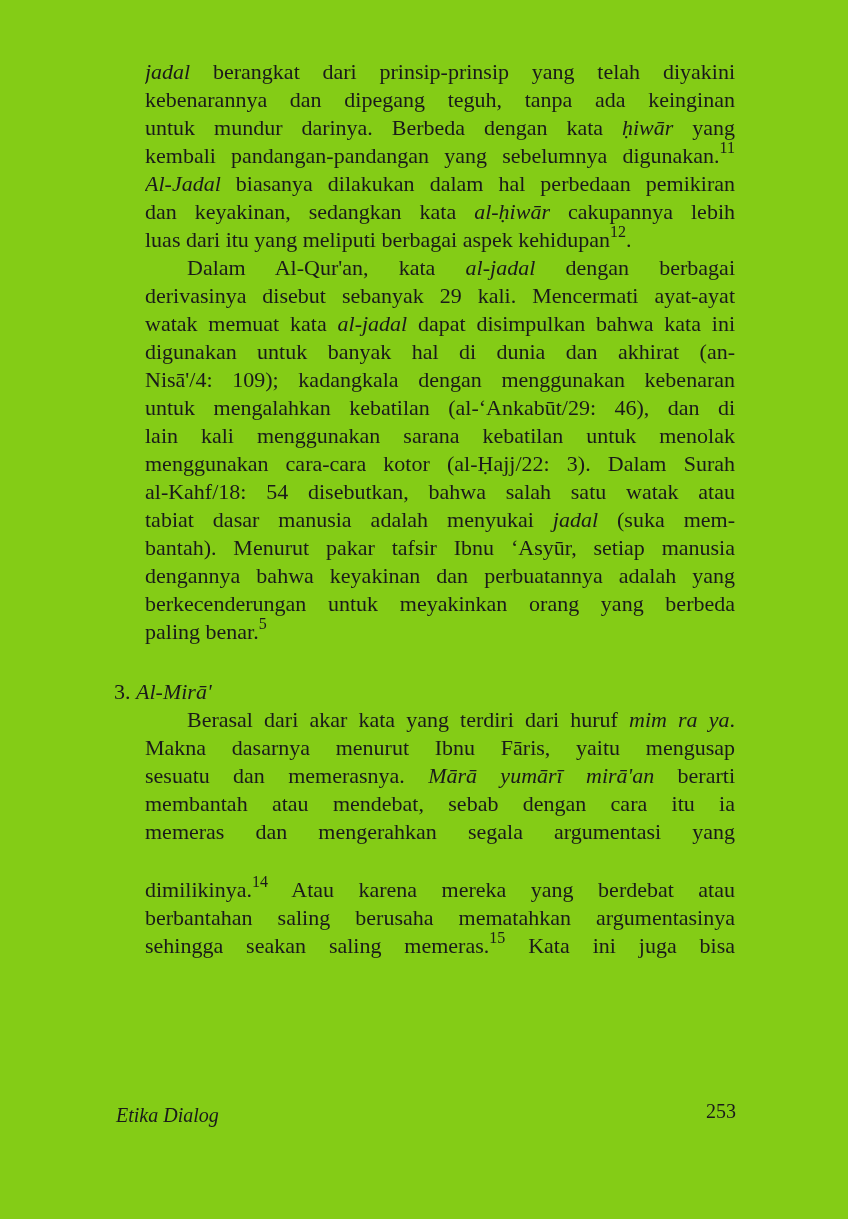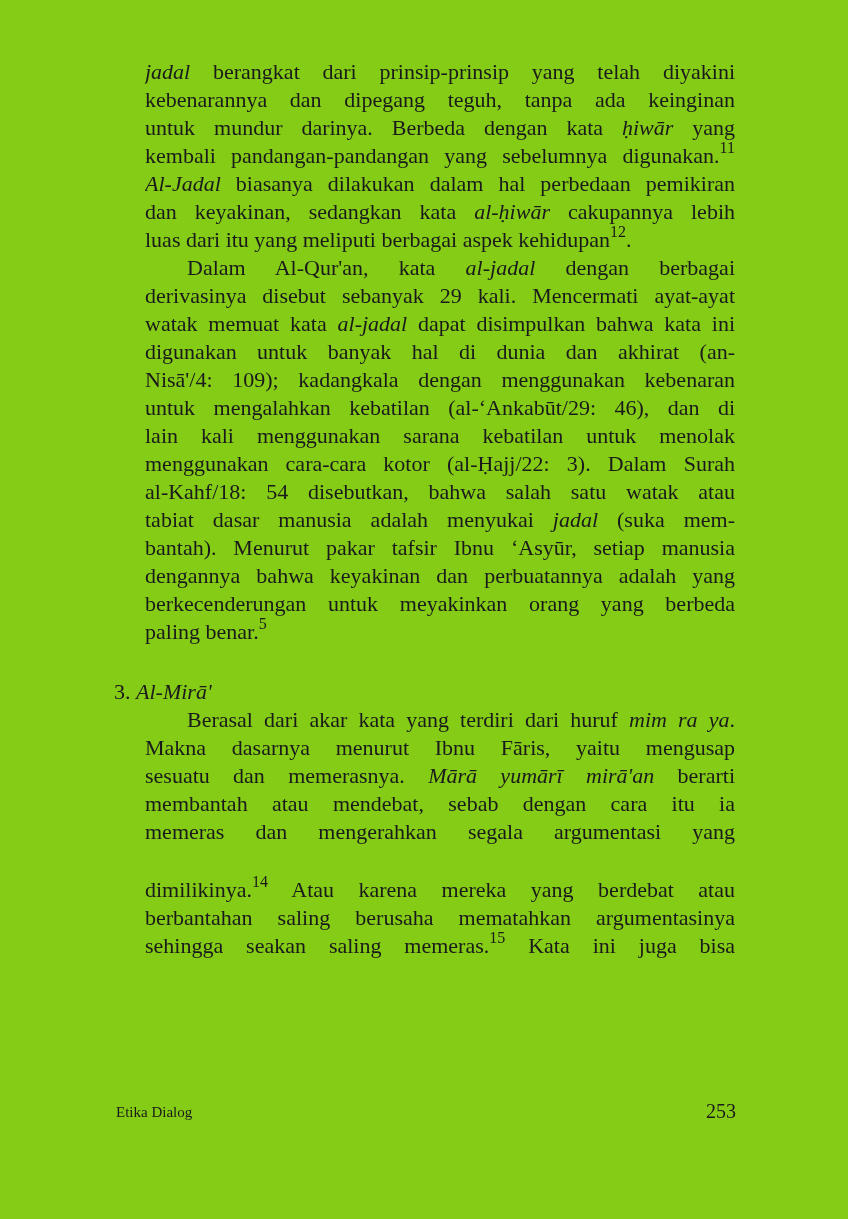--- a/index.html
+++ b/index.html
@@ -67,21 +67,22 @@
     top: 1100px;
     left: 116px;
     width: 620px;
     height: 24px;
     font-size: 17px;
   }
   .footer-title {
     position: absolute;
     left: 0;
     top: 4px;
-    font-size: 15px;
+    font-style: italic;
+    font-size: 20px;
   }
   .footer-page {
     position: absolute;
     right: 0;
     top: 0;
     font-size: 20px;
   }
 </style>
 </head>
 <body>

